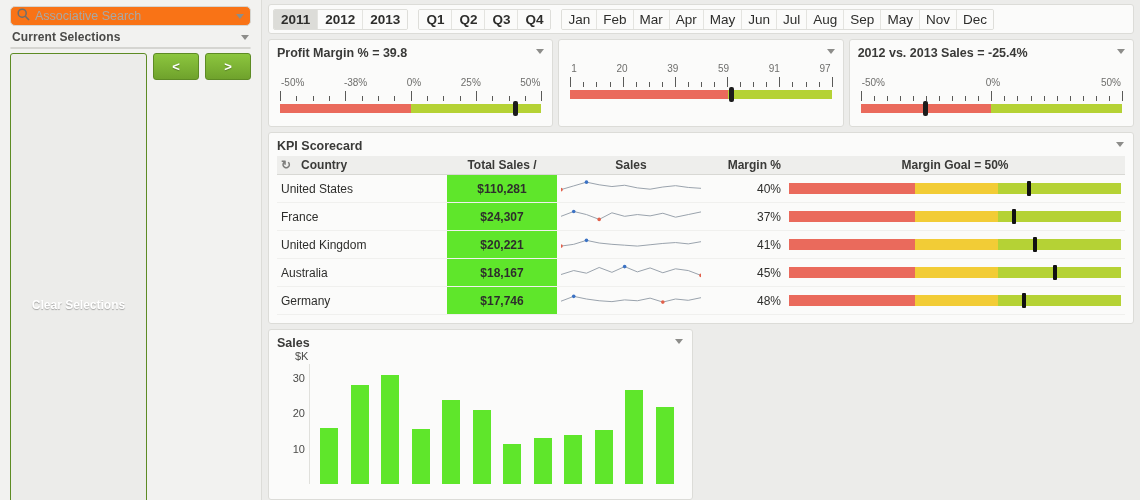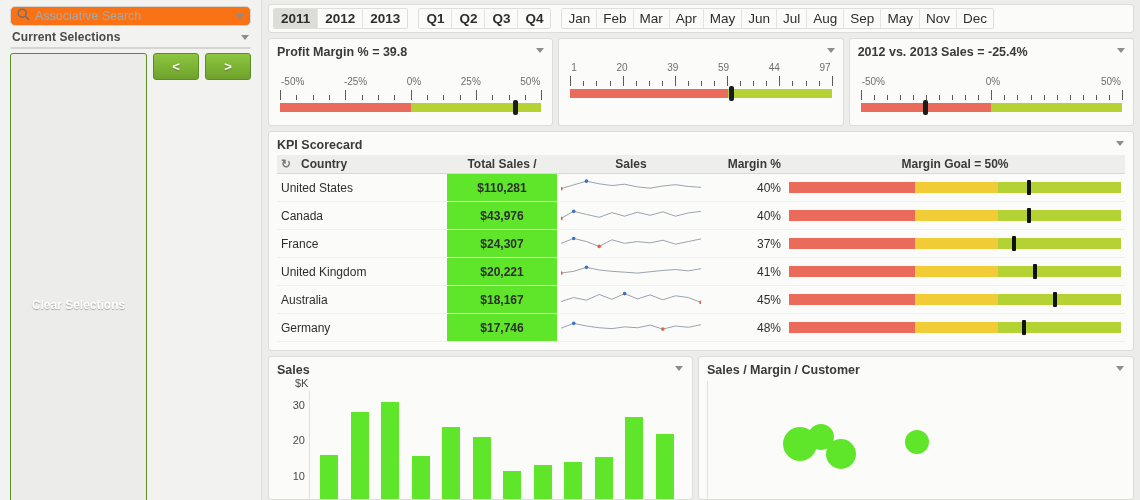--- a/index.html
+++ b/index.html
@@ -210,21 +210,21 @@
         </div>
     </div>
 
     <div class="gauges" id="gauge-row">
         <div class="card gauge">
           <div class="gtitle">Profit Margin % = 39.8</div>
      <span class="caret gcaret"></span>
      <div class="gscale">
        <div class="glabels">
               <span>-50%</span>
-              <span>-25%</span>
+              <span>-38%</span>
               <span>0%</span>
               <span>25%</span>
               <span>50%</span>
             </div>
        <div class="gticks">
               <span class="tk" style="left:0%;height:10px"></span>
               <span class="tk" style="left:6.25%;height:5px"></span>
               <span class="tk" style="left:12.5%;height:5px"></span>
               <span class="tk" style="left:18.75%;height:5px"></span>
               <span class="tk" style="left:25%;height:10px"></span>
@@ -249,21 +249,21 @@
      </div>
         </div>
         <div class="card gauge">
      <span class="caret gcaret"></span>
      <div class="gscale">
        <div class="glabels">
               <span>1</span>
               <span>20</span>
               <span>39</span>
               <span>59</span>
-              <span>44</span>
+              <span>91</span>
               <span>97</span>
             </div>
        <div class="gticks">
               <span class="tk" style="left:0%;height:10px"></span>
               <span class="tk" style="left:5%;height:5px"></span>
               <span class="tk" style="left:10%;height:5px"></span>
               <span class="tk" style="left:15%;height:5px"></span>
               <span class="tk" style="left:20%;height:10px"></span>
               <span class="tk" style="left:25%;height:5px"></span>
               <span class="tk" style="left:30%;height:5px"></span>
@@ -364,40 +364,20 @@
     <td class="c-goal">
       <span class="bullet" style="width:100%">
                   <span class="bs" style="width:38%;background:#ea6a5c"></span>
                   <span class="bs" style="width:25%;background:#f2cc36"></span>
                   <span class="bs" style="width:37%;background:#b5d235"></span>
         <span class="bm" style="left:calc(72.4% - 2px)"></span>
       </span>
     </td>
             </tr>
             <tr>
-              <td class="c-country">Canada</td>
-    <td class="c-total total">$43,976</td>
-    <td class="c-spark">
-      <svg width="140" height="22" viewBox="0 0 140 22">
-        <polyline points="0,15.4 12.727272727272728,8.36 25.454545454545457,11.440000000000001 38.18181818181818,14.3 50.909090909090914,9.68 63.63636363636363,13.2 76.36363636363636,9.24 89.0909090909091,12.32 101.81818181818183,8.8 114.54545454545455,13.2 127.27272727272727,9.899999999999999 140,8.36" fill="none" stroke="#9aa3ad" stroke-width="1"></polyline>
-        <circle cx="12.727272727272728" cy="8.36" r="1.8" fill="#3b72c4"></circle>
-        <circle cx="0" cy="15.4" r="1.8" fill="#e2604a"></circle>
-      </svg>
-    </td>
-    <td class="c-margin">40%</td>
-    <td class="c-goal">
-      <span class="bullet" style="width:100%">
-                  <span class="bs" style="width:38%;background:#ea6a5c"></span>
-                  <span class="bs" style="width:25%;background:#f2cc36"></span>
-                  <span class="bs" style="width:37%;background:#b5d235"></span>
-        <span class="bm" style="left:calc(72.4% - 2px)"></span>
-      </span>
-    </td>
-            </tr>
-            <tr>
               <td class="c-country">France</td>
     <td class="c-total total">$24,307</td>
     <td class="c-spark">
       <svg width="140" height="22" viewBox="0 0 140 22">
         <polyline points="0,12.32 12.727272727272728,7.479999999999999 25.454545454545457,10.559999999999999 38.18181818181818,15.4 50.909090909090914,8.8 63.63636363636363,12.32 76.36363636363636,10.559999999999999 89.0909090909091,11.879999999999999 101.81818181818183,9.24 114.54545454545455,13.2 127.27272727272727,10.559999999999999 140,7.92" fill="none" stroke="#9aa3ad" stroke-width="1"></polyline>
         <circle cx="12.727272727272728" cy="7.479999999999999" r="1.8" fill="#3b72c4"></circle>
         <circle cx="38.18181818181818" cy="15.4" r="1.8" fill="#e2604a"></circle>
       </svg>
     </td>
     <td class="c-margin">37%</td>
@@ -495,25 +475,15 @@
               <div class="bar" style="height: 33.2353%; background: rgb(95, 230, 43);"></div>
               <div class="bar" style="height: 38.2353%; background: rgb(95, 230, 43);"></div>
               <div class="bar" style="height: 41.1765%; background: rgb(95, 230, 43);"></div>
               <div class="bar" style="height: 45%; background: rgb(95, 230, 43);"></div>
               <div class="bar" style="height: 77.9412%; background: rgb(95, 230, 43);"></div>
               <div class="bar" style="height: 64.1176%; background: rgb(95, 230, 43);"></div>
             </div>
         </div>
       </div>
 
-      <div class="card bubblecard">
-        <div class="ch-title">Sales / Margin / Customer</div>
-        <span class="caret ch-caret"></span>
-        <div class="bubbleplot" id="bubbles">
-            <div class="bubble" style="left: calc(22% - 17px); top: calc(52% - 17px); width: 34px; height: 34px; background: rgb(95, 230, 43);"></div>
-            <div class="bubble" style="left: calc(32% - 15px); top: calc(60% - 15px); width: 30px; height: 30px; background: rgb(95, 230, 43);"></div>
-            <div class="bubble" style="left: calc(27% - 13px); top: calc(46% - 13px); width: 26px; height: 26px; background: rgb(95, 230, 43);"></div>
-            <div class="bubble" style="left: calc(50% - 12px); top: calc(50% - 12px); width: 24px; height: 24px; background: rgb(95, 230, 43);"></div>
-          </div>
-      </div>
     </div>
   </div>
 </div>
 
 </body></html>

